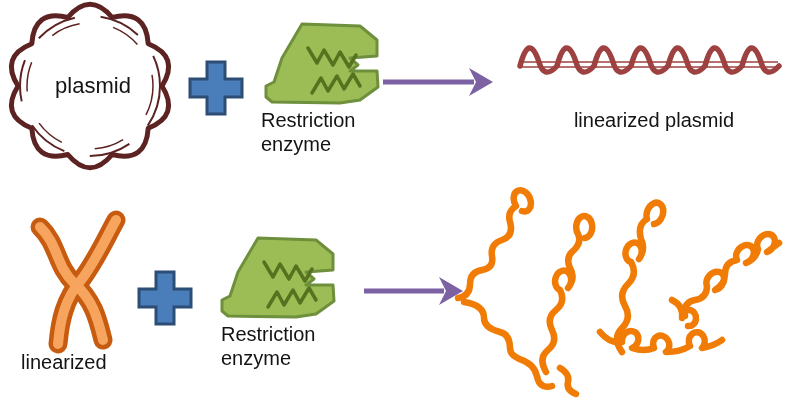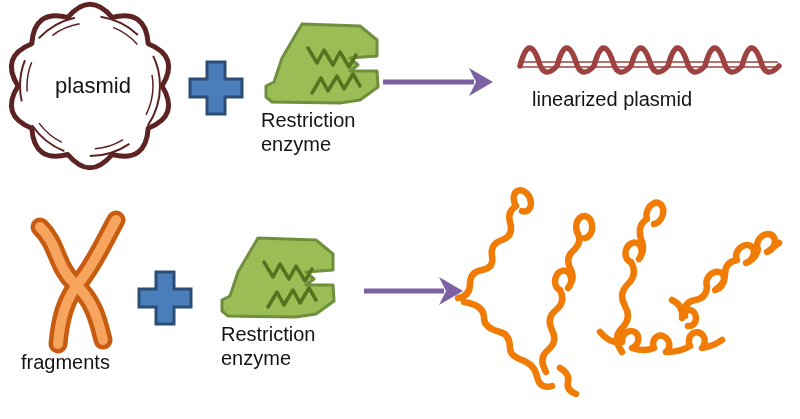--- a/index.html
+++ b/index.html
@@ -7,21 +7,21 @@
     width:800px;height:419px;position:relative;overflow:hidden;
     background:#ffffff;
     font-family:"Liberation Sans", sans-serif;
   }
   .stage{position:absolute;left:0;top:0;width:640px;height:419px;}
   svg.art{position:absolute;left:0;top:0;}
   .lbl{
     position:absolute;color:var(--label-text,#141414);
     font-size:20px;line-height:24px;white-space:nowrap;
   }
-  .lbl.center{text-align:left;}
+  .lbl.center{text-align:right;margin-top:21px;}
   #plasmid-label{left:38px;top:74px;width:110px;text-align:center;font-size:22px;}
   #re-label-1{left:261px;top:108px;}
   #re-label-2{left:221px;top:322px;}
   #linearized-label{left:532px;top:87px;width:202px;}
   #chromosome-label{left:21px;top:350px;}
   #genomic-label{left:505px;top:388px;width:248px;}
   .two-line span{display:block;}
 </style>
 </head>
 <body style="background: rgb(255, 255, 255);">
@@ -101,20 +101,20 @@
 
   <div class="lbl" id="plasmid-label">plasmid</div>
 
   <div class="lbl two-line" id="re-label-1">
     <span>Restriction</span>
     <span>enzyme</span>
   </div>
 
   <div class="lbl center" id="linearized-label">linearized plasmid</div>
 
-  <div class="lbl" id="chromosome-label">fragments</div>
+  <div class="lbl" id="chromosome-label">linearized</div>
 
   <div class="lbl two-line" id="re-label-2">
     <span>Restriction</span>
     <span>enzyme</span>
   </div>
 
 </div>
 
 </body></html>

